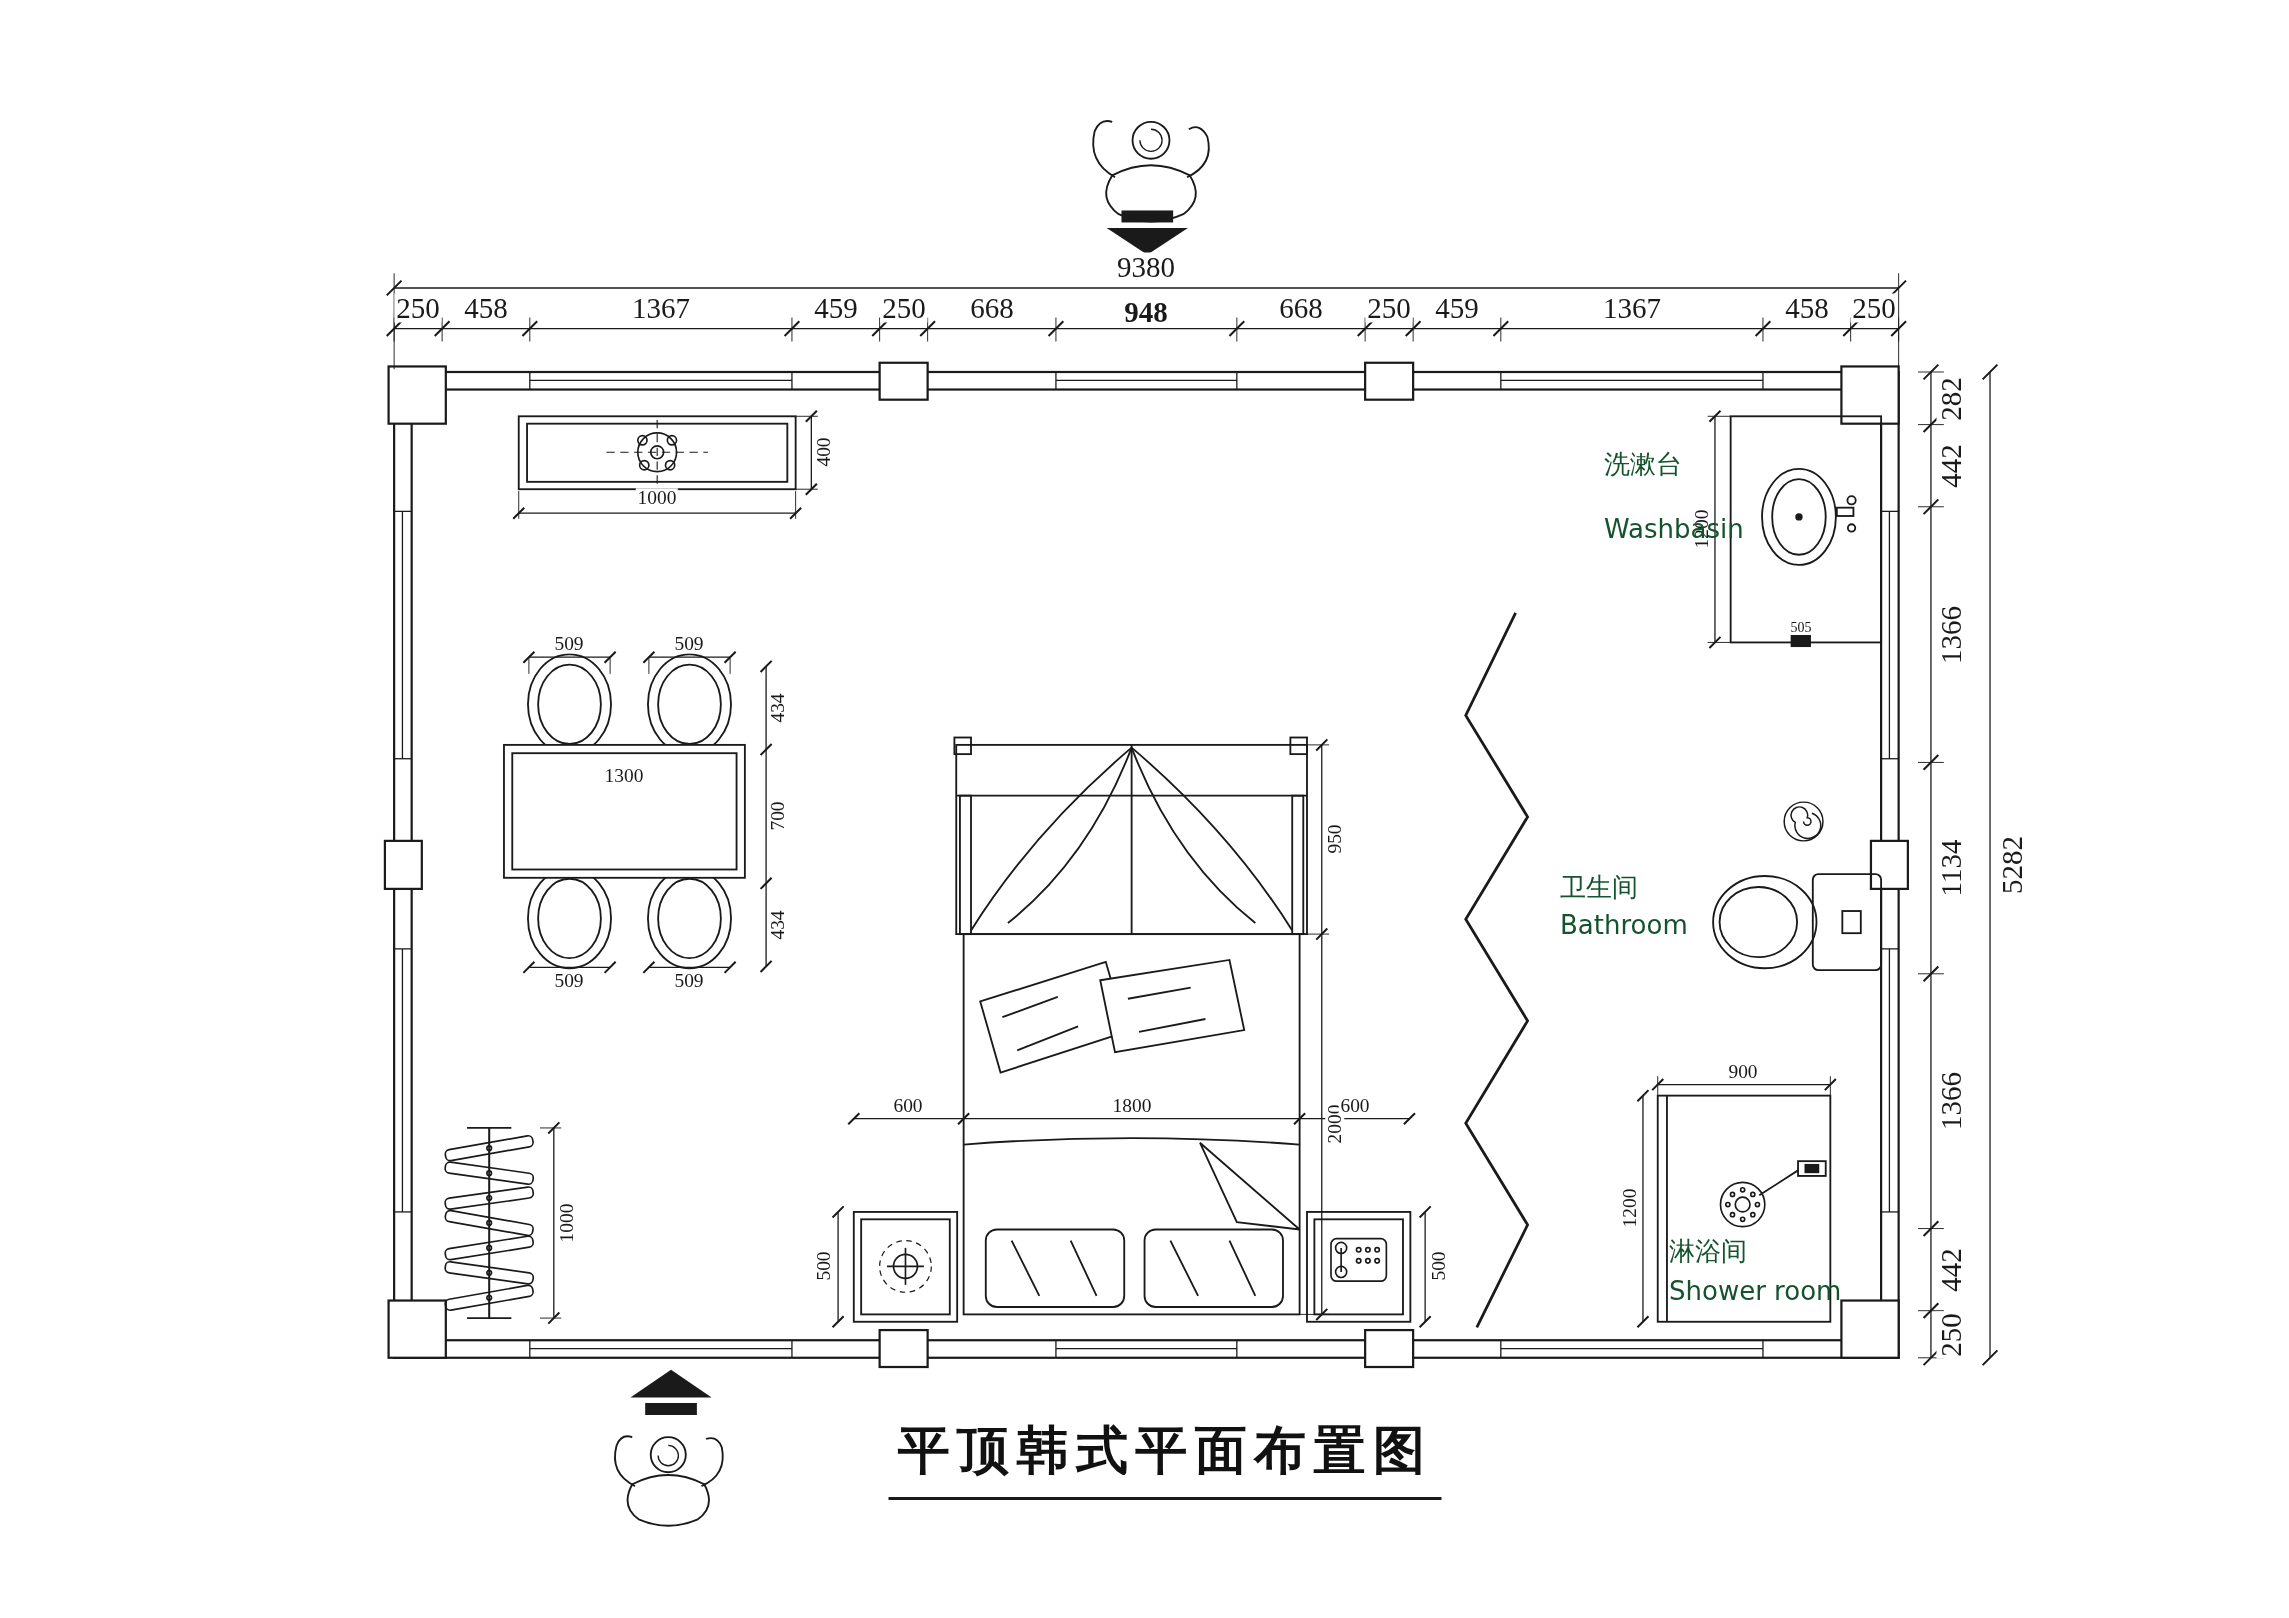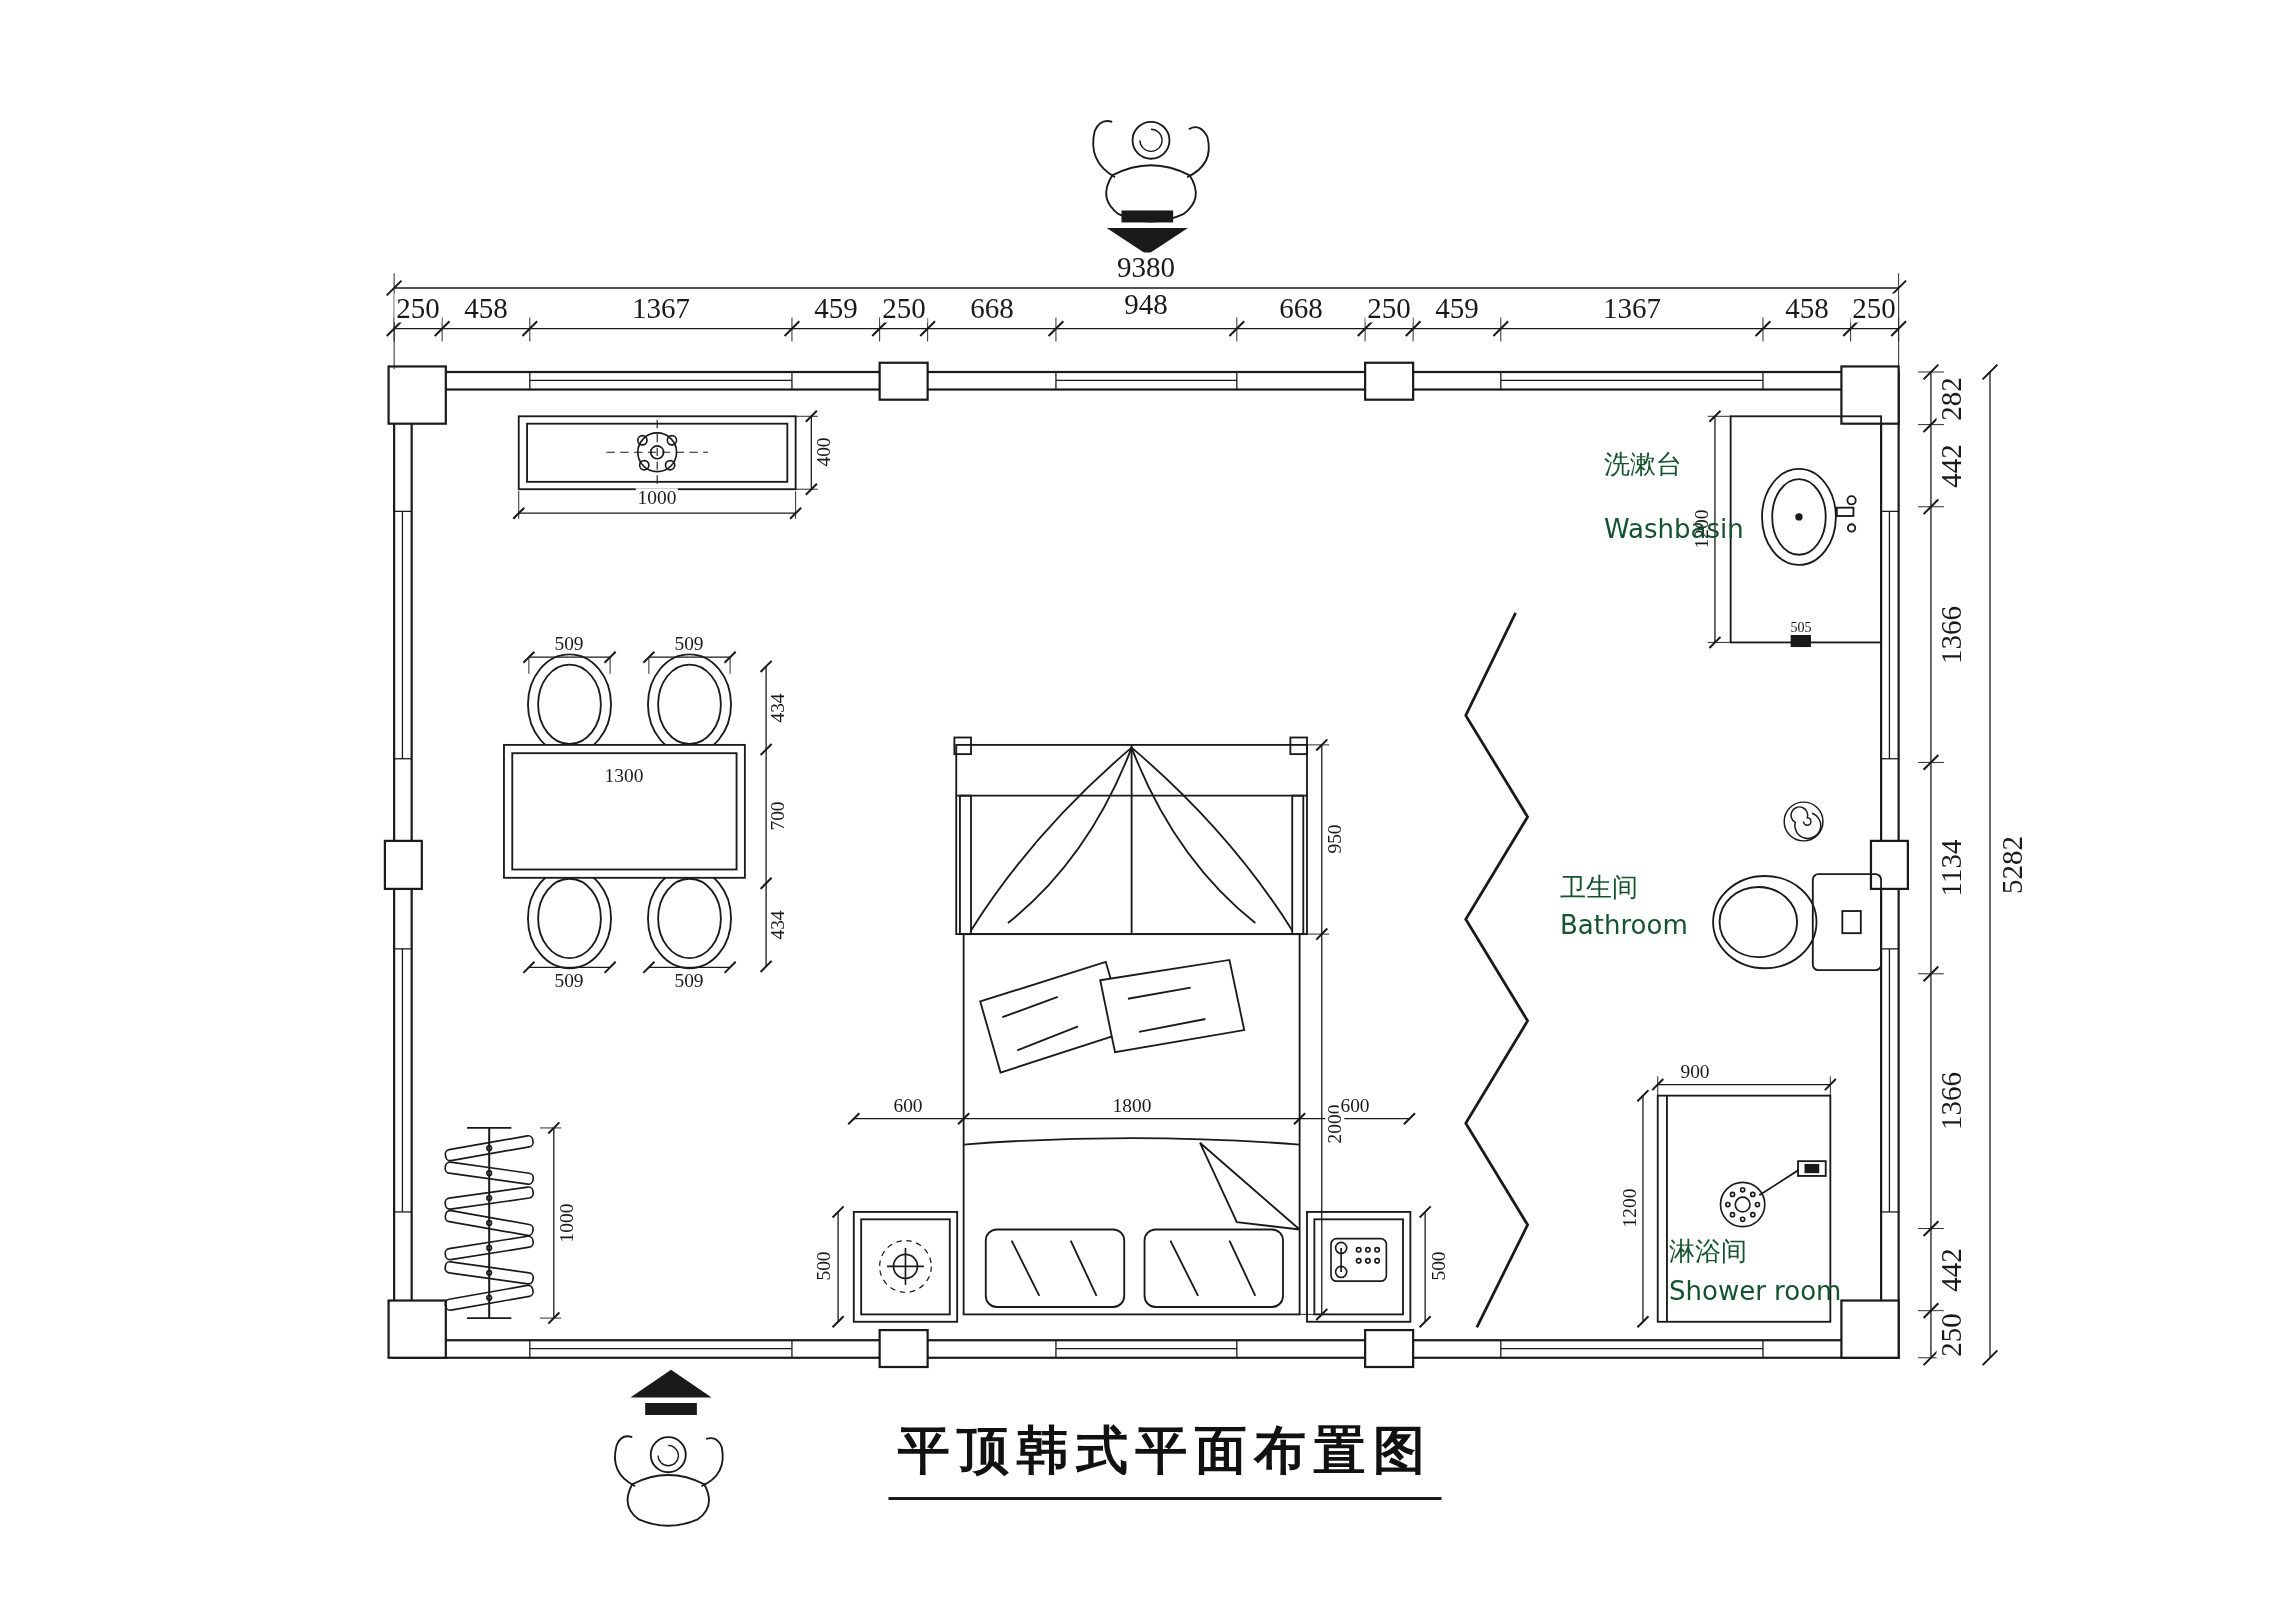--- a/index.html
+++ b/index.html
@@ -292,21 +292,21 @@
   </g>
 </svg>
 
   <div class="lbl big" style="left:1146px;top:267px;">9380</div>
   <div class="lbl big" style="left:418px;top:308px;">250</div>
   <div class="lbl big" style="left:486px;top:308px;">458</div>
   <div class="lbl big" style="left:661px;top:308px;">1367</div>
   <div class="lbl big" style="left:836px;top:308px;">459</div>
   <div class="lbl big" style="left:904px;top:308px;">250</div>
   <div class="lbl big" style="left:992px;top:308px;">668</div>
-  <div class="lbl big" style="left:1146px;top:304px;">948</div>
+  <div class="lbl big" style="left:1146px;top:312px;font-weight:bold;">948</div>
   <div class="lbl big" style="left:1301px;top:308px;">668</div>
   <div class="lbl big" style="left:1389px;top:308px;">250</div>
   <div class="lbl big" style="left:1457px;top:308px;">459</div>
   <div class="lbl big" style="left:1632px;top:308px;">1367</div>
   <div class="lbl big" style="left:1807px;top:308px;">458</div>
   <div class="lbl big" style="left:1874px;top:308px;">250</div>
 
   <div class="lbl big v" style="left:1951px;top:399px;">282</div>
   <div class="lbl big v" style="left:1951px;top:466px;">442</div>
   <div class="lbl big v" style="left:1951px;top:635px;">1366</div>
@@ -334,21 +334,21 @@
   <div class="lbl mid" style="left:1132px;top:1106px;">1800</div>
   <div class="lbl mid" style="left:1355px;top:1106px;">600</div>
   <div class="lbl mid v" style="left:824px;top:1266px;">500</div>
   <div class="lbl mid v" style="left:1439px;top:1266px;">500</div>
 
   <div class="lbl mid v" style="left:567px;top:1223px;">1000</div>
 
   <div class="lbl mid v" style="left:1702px;top:529px;">1200</div>
   <div class="lbl tiny" style="left:1801px;top:628px;">505</div>
 
-  <div class="lbl mid" style="left:1695px;top:1072px;">900</div>
+  <div class="lbl mid" style="left:1743px;top:1072px;">900</div>
   <div class="lbl mid v" style="left:1630px;top:1208px;">1200</div>
 
   <div class="room" style="left:1604px;top:464px;">洗漱台</div>
   <div class="room" style="left:1604px;top:504px;margin-top:25px;">Washbasin</div>
   <div class="room" style="left:1560px;top:887px;">卫生间</div>
   <div class="room" style="left:1560px;top:925px;">Bathroom</div>
   <div class="room" style="left:1669px;top:1251px;">淋浴间</div>
   <div class="room" style="left:1669px;top:1291px;">Shower room</div>
 
   <div class="title" style="left:1165px;top:1458px;">平顶韩式平面布置图</div>

